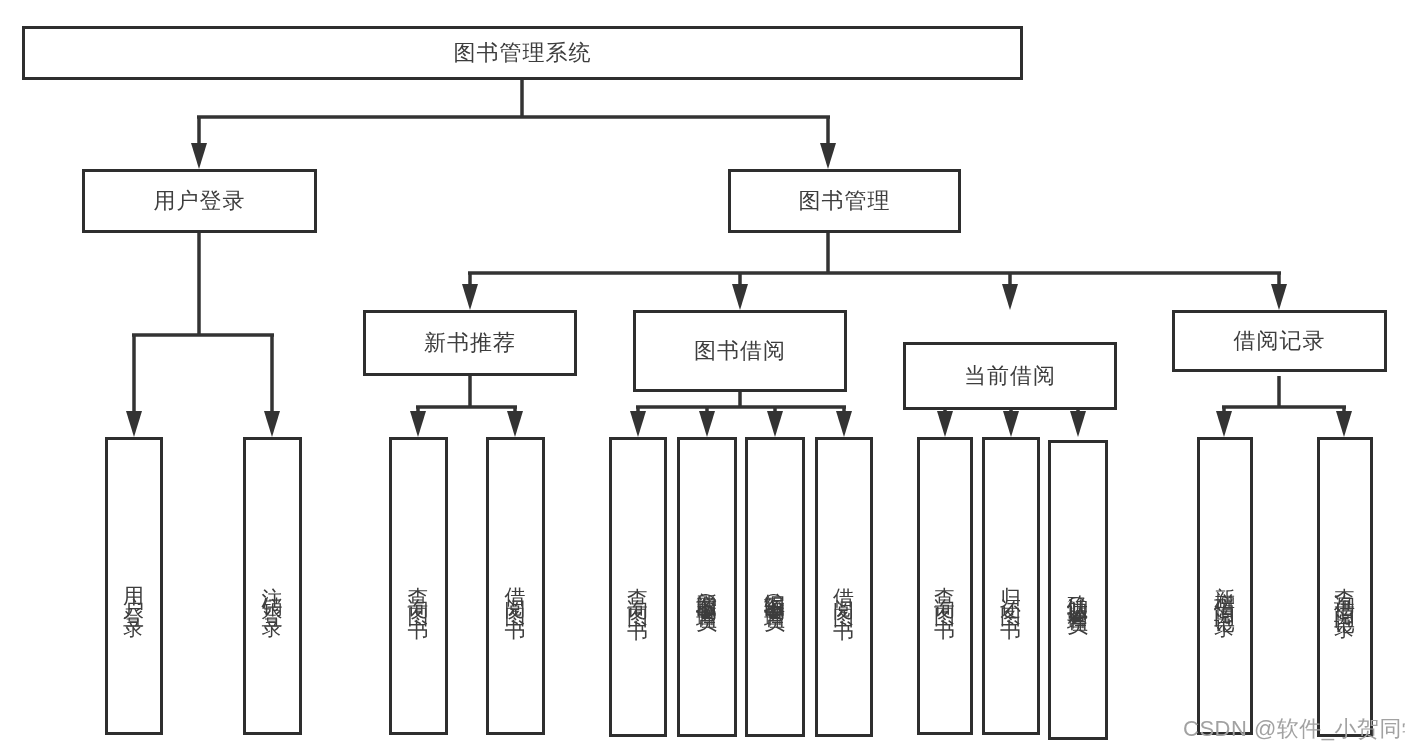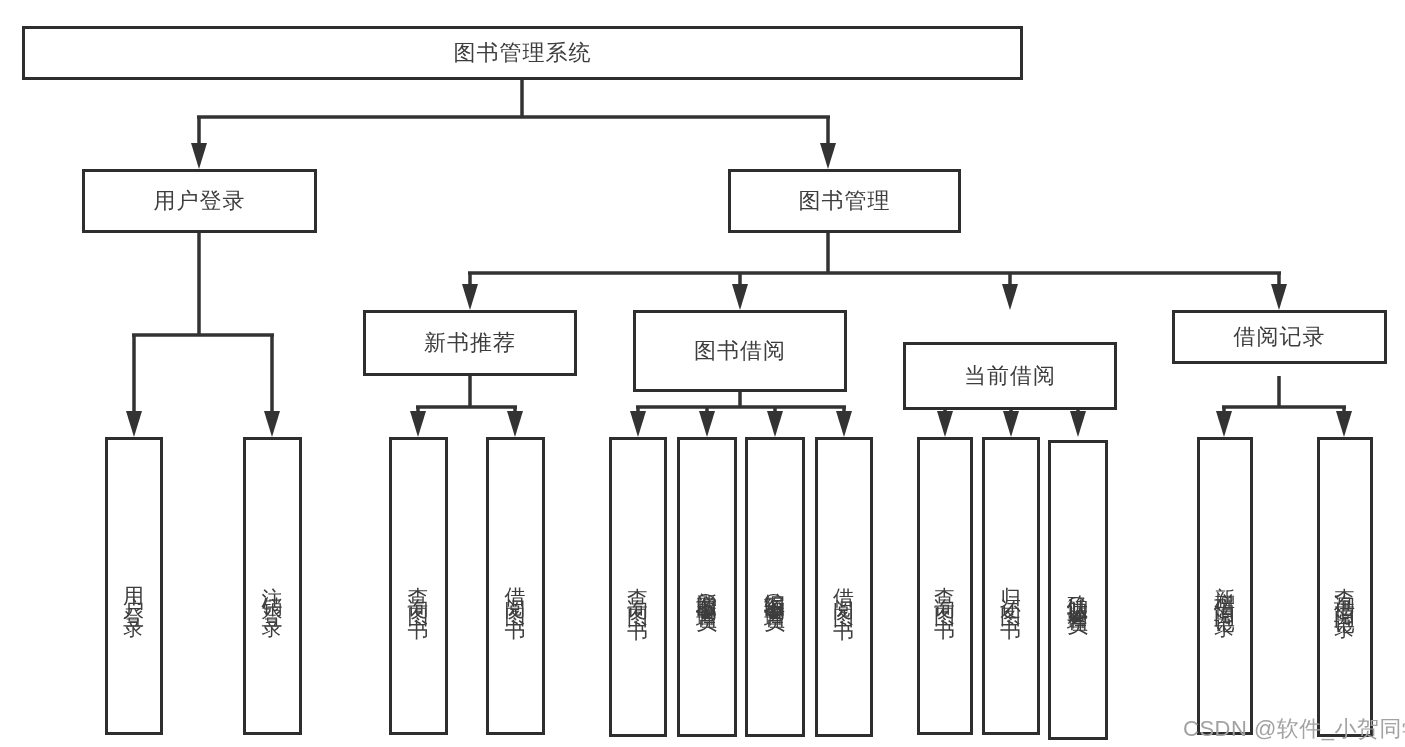--- a/index.html
+++ b/index.html
@@ -136,21 +136,21 @@
   </svg>
 
   <div class="node h" style="left:22px; top:26px; width:1001px; height:54px;">图书管理系统</div>
 
   <div class="node h" style="left:82px; top:169px; width:235px; height:64px;">用户登录</div>
   <div class="node h" style="left:712px; top:169px; width:233px; height:64px;margin-left:16px;">图书管理</div>
 
   <div class="node h" style="left:363px; top:310px; width:214px; height:66px;">新书推荐</div>
   <div class="node h" style="left:633px; top:310px; width:214px; height:82px;">图书借阅</div>
   <div class="node h" style="left:903px; top:310px; width:214px; height:68px;margin-top:32px;">当前借阅</div>
-  <div class="node h" style="left:1172px; top:310px; width:215px; height:54px;">借阅记录</div>
+  <div class="node h" style="left:1172px; top:310px; width:215px; height:62px;">借阅记录</div>
 
   <div class="node v s4" style="left:105px; top:437px; width:58px; height:298px;">用户登录</div>
   <div class="node v s4" style="left:243px; top:437px; width:59px; height:298px;">注销登录</div>
 
   <div class="node v s4" style="left:389px; top:437px; width:59px; height:298px;">查询图书</div>
   <div class="node v s4" style="left:486px; top:437px; width:59px; height:298px;">借阅图书</div>
 
   <div class="node v s4" style="left:609px; top:437px; width:58px; height:300px;">查询图书</div>
   <div class="node v s9" style="left:677px; top:437px; width:60px; height:300px;">新增图书（管理员）</div>
   <div class="node v s9" style="left:745px; top:437px; width:60px; height:300px;">编辑图书（管理员）</div>

